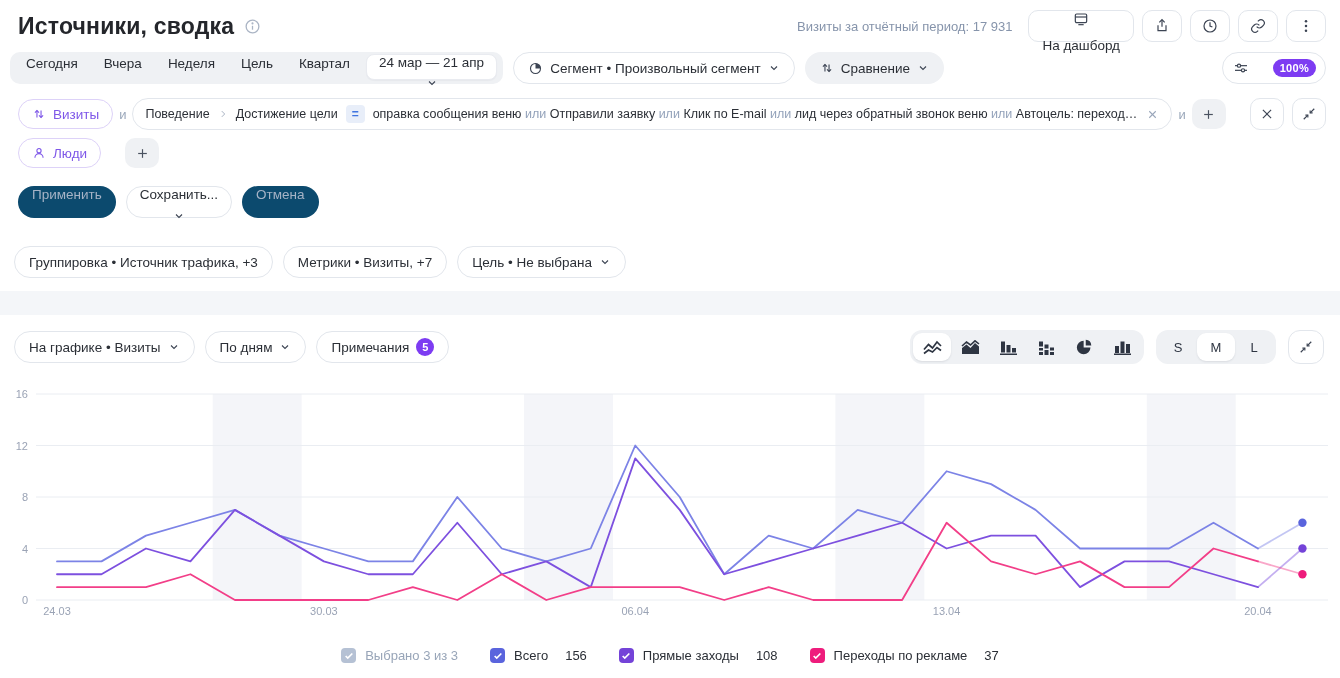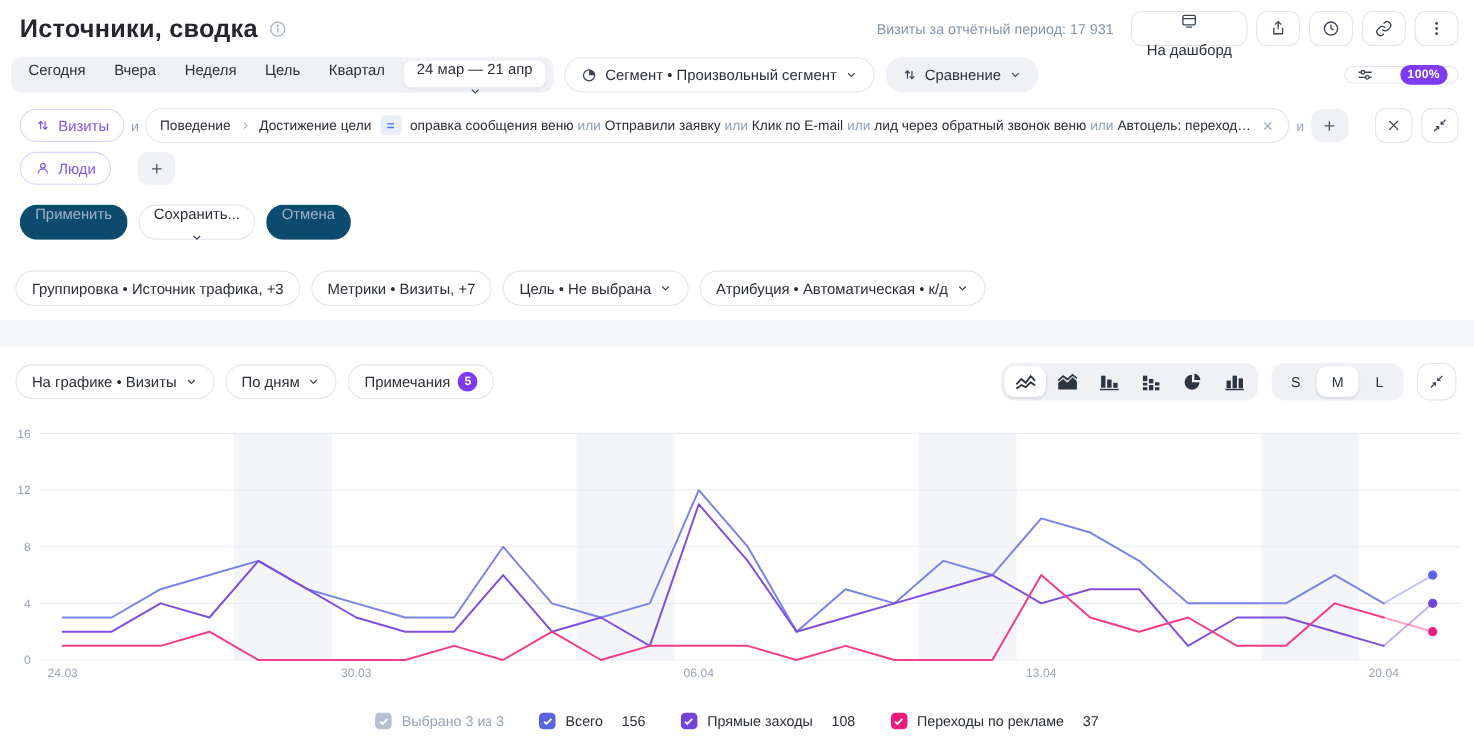--- a/index.html
+++ b/index.html
@@ -26,21 +26,21 @@
   .preset-group { display:flex; align-items:flex-end; background:#eff1f4; border-radius:10px;
     height:32px; padding:4px 3px; }
   .preset-tab { padding:0 13px; font-size:13.5px; color:#2b2f36; cursor:pointer; line-height:32px; }
   .date-pill { display:inline-flex; align-items:center; gap:7px; background:#fff; height:26px;
     margin:0 3px; padding:0 12px; border-radius:8px; font-size:13.5px; cursor:pointer;
     border:1px solid #e9ebf0; box-shadow:0 1px 1px rgba(40,50,70,.04);flex-direction:column; }
   .pill { display:inline-flex; align-items:center; gap:7px; height:32px; padding:0 14px;
     border-radius:16px; font-size:13.5px; background:#fff; border:1px solid #e2e6ec;
     cursor:pointer; white-space:nowrap; }
   .pill.gray { background:#eff1f4; border-color:transparent; }
-  .sampling { margin-left:auto; display:inline-flex; align-items:center; gap:24px; height:16px;
+  .sampling { margin-left:auto; display:inline-flex; align-items:center; gap:24px; height:32px;
     padding:0 9px 0 10px; border:1px solid #e2e6ec; border-radius:16px; cursor:pointer; }
   .badge-purple { background:#7d3cf2; color:#fff; font-size:11px; font-weight:700;
     padding:3px 7px; border-radius:10px; letter-spacing:.3px; }
 
   
   .filter-row1 { padding:14px 14px 0 18px; gap:6px; }
   .filter-row2 { padding:8px 14px 0 18px; gap:24px; }
   .chip-purple { display:inline-flex; align-items:center; gap:7px; height:30px; padding:0 13px;
     border-radius:16px; border:1px solid #ddd2f8; color:#7e57e8; background:#fff;
     font-size:13.5px; cursor:pointer; }
@@ -274,26 +274,20 @@
 
   <div class="row chips-row" id="report-chips">
       <span class="pill">
         <span>Группировка • Источник трафика, +3</span>
       </span>
       <span class="pill">
         <span>Метрики • Визиты, +7</span>
       </span>
       <span class="pill">
         <span>Цель • Не выбрана</span>
-        <svg class="ic" width="12" height="12" viewBox="0 0 24 24" fill="none" stroke="#3c4453" stroke-width="2.2">
-          <polyline points="6 9 12 15 18 9"></polyline>
-        </svg>
-      </span>
-      <span class="pill">
-        <span>Атрибуция • Автоматическая • к/д</span>
         <svg class="ic" width="12" height="12" viewBox="0 0 24 24" fill="none" stroke="#3c4453" stroke-width="2.2">
           <polyline points="6 9 12 15 18 9"></polyline>
         </svg>
       </span>
     </div>
 
   <div class="section-divider"></div>
 
   <div class="row chart-controls">
     <span class="pill">

